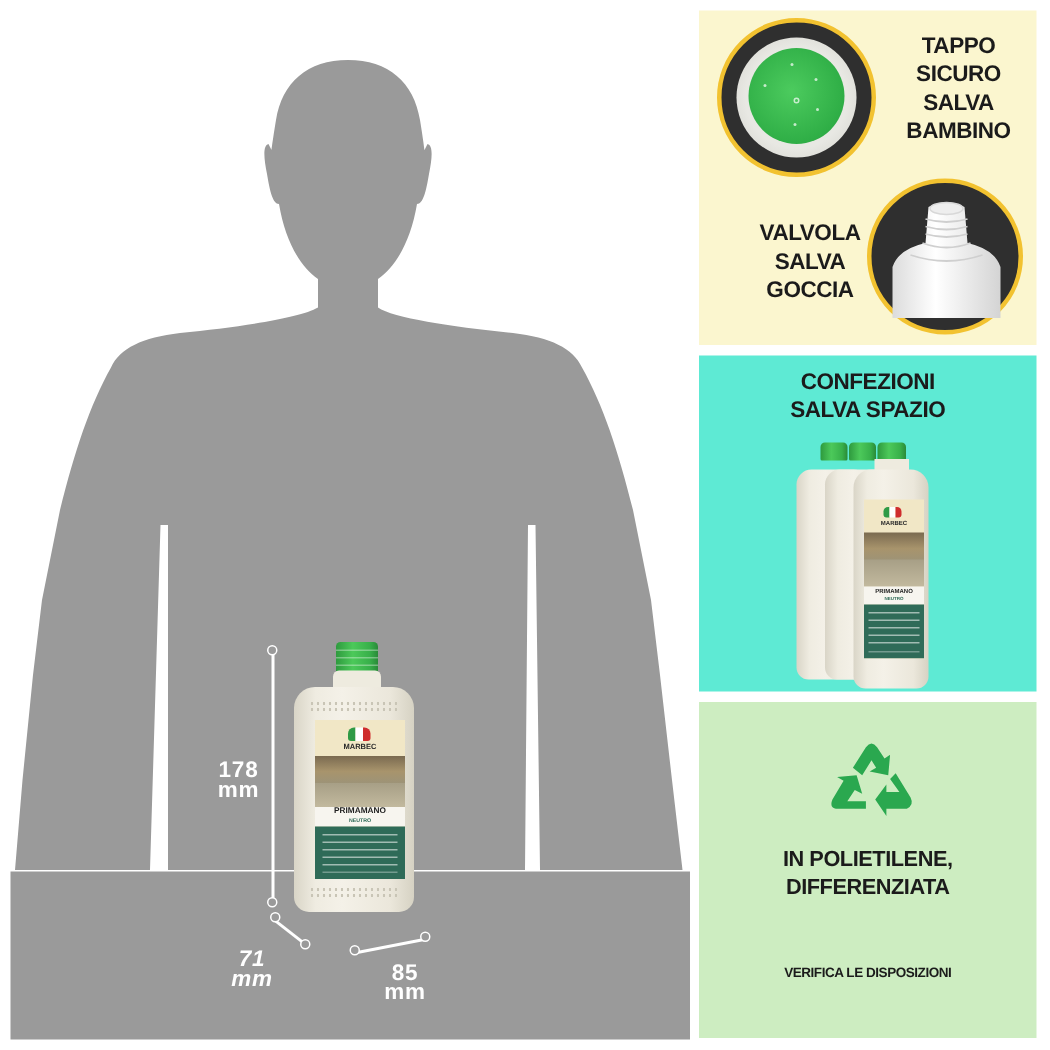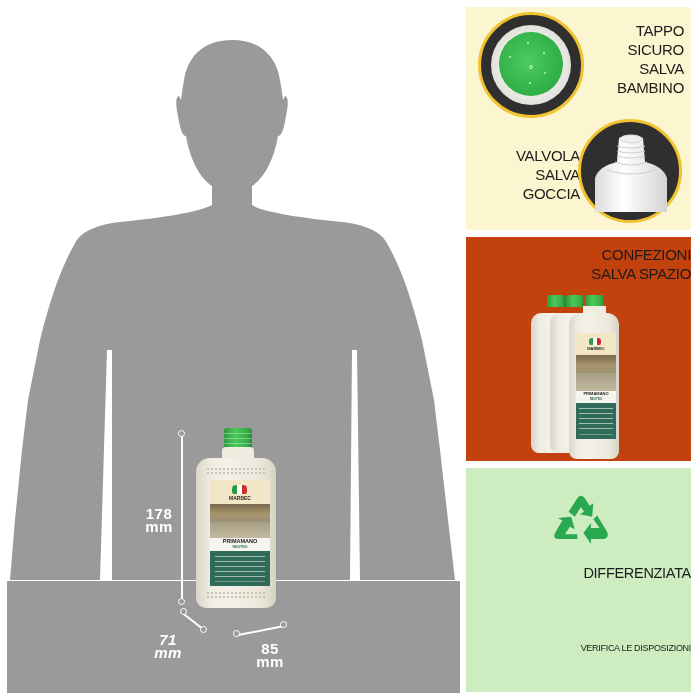--- a/index.html
+++ b/index.html
@@ -28,24 +28,24 @@
     .photo { position: absolute; background: linear-gradient(180deg,#7a6a50 0%,#a8946c 30%,#9c9378 55%,#b7ae92 100%); }
     .photo-floor { position: absolute; left: 0; right: 0; bottom: 0; background: linear-gradient(180deg,#a79f86,#c2b99e); }
     .name-band { position: absolute; background: #f7f5ef; text-align: center; font-weight: bold; color: #1d1d1d; }
     .green-band { position: absolute; background: #2f6b58; }
     .green-band i { position: absolute; left: 8%; right: 8%; height: 1px; background: rgba(255,255,255,0.55); }
     .dots-row { position: absolute; left: 12%; right: 12%; height: 2px; background-image: radial-gradient(circle,#c9c5b6 40%,transparent 45%); background-size: 4px 2px; }
 
     
     .panel { position: absolute; left: 466px; width: 225px; }
     .panel-yellow { top: 7px; height: 223px; background: #fbf6cf; }
-    .panel-blue { top: 237px; height: 224px; background: #c2410c; }
+    .panel-blue { top: 237px; height: 224px; background: #5eead4; }
     .panel-green { top: 468px; height: 224px; background: #cdedc1; }
 
-    .ptext { position: absolute; font-weight: normal; color: #1b1b1b; text-align: right; letter-spacing: -0.3px; }
+    .ptext { position: absolute; font-weight: bold; color: #1b1b1b; text-align: center; letter-spacing: -0.3px; }
 
     .badge { position: absolute; border-radius: 50%; background: #2f2f2f; border: 3px solid #f2c230; }
     .badge-inner-cap { position: absolute; border-radius: 50%; background: radial-gradient(circle,#e8e8e3 60%,#cfcfc8 100%); }
     .green-disc { position: absolute; border-radius: 50%; background: radial-gradient(circle at 45% 45%,#4ccb5e,#2fae46 70%,#23983a); }
     .disc-dot { position: absolute; width: 2px; height: 2px; border-radius: 50%; background: rgba(255,255,255,0.7); }
     .valve { position: absolute; }
 
     .recycle { position: absolute; }
   </style>
 </head>
@@ -233,18 +233,19 @@
     <g fill="#2aa84f">
 
       <path d="M30 30 L44 8 Q50 0 56 8 L64 20 L70 16 L68 38 L48 34 L55 30 L50 22 L40 38 Z"></path>
 
       <path d="M76 36 L92 62 Q96 70 88 74 L66 74 L66 82 L54 64 L66 48 L66 56 L80 56 L70 42 Z"></path>
 
       <path d="M44 74 L14 74 Q4 74 8 64 L20 44 L13 40 L34 38 L40 58 L32 54 L24 66 L44 66 Z"></path>
     </g>
   </svg>
   <div class="ptext" style="left:0; right:0; top:96px; font-size:14.5px; line-height:19px;">
+    <div>IN POLIETILENE,</div>
     <div>DIFFERENZIATA</div>
   </div>
   <div class="ptext" style="left:0; right:0; top:174px; font-size:9px; line-height:13px;">
     <div>VERIFICA LE DISPOSIZIONI</div>
   </div>
 </div>
 
 </body></html>

